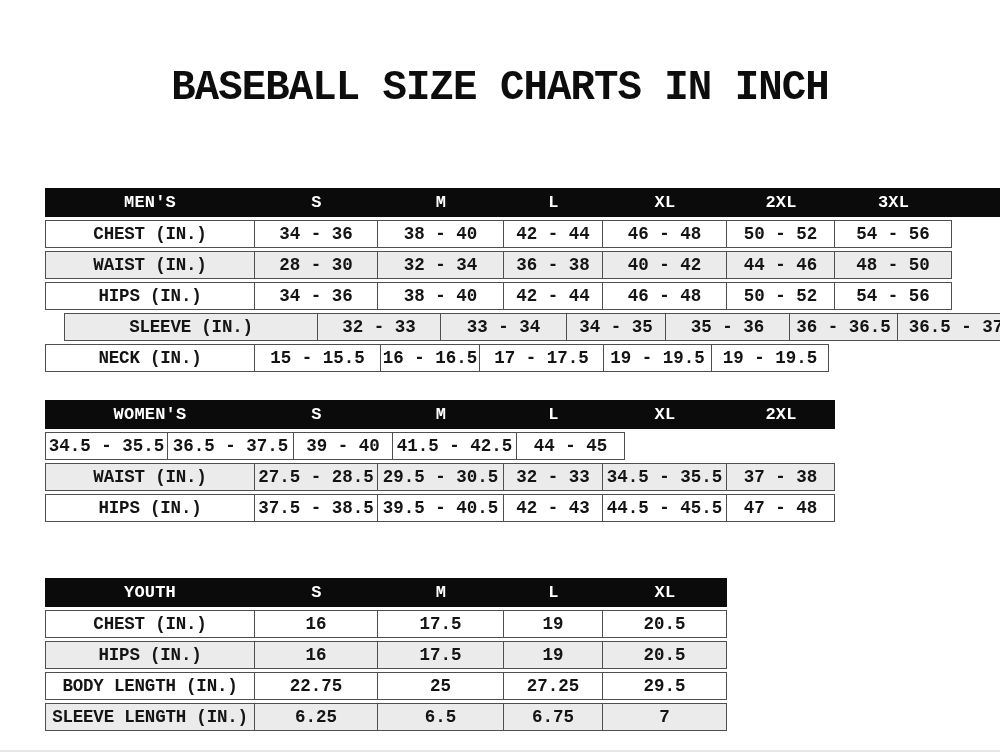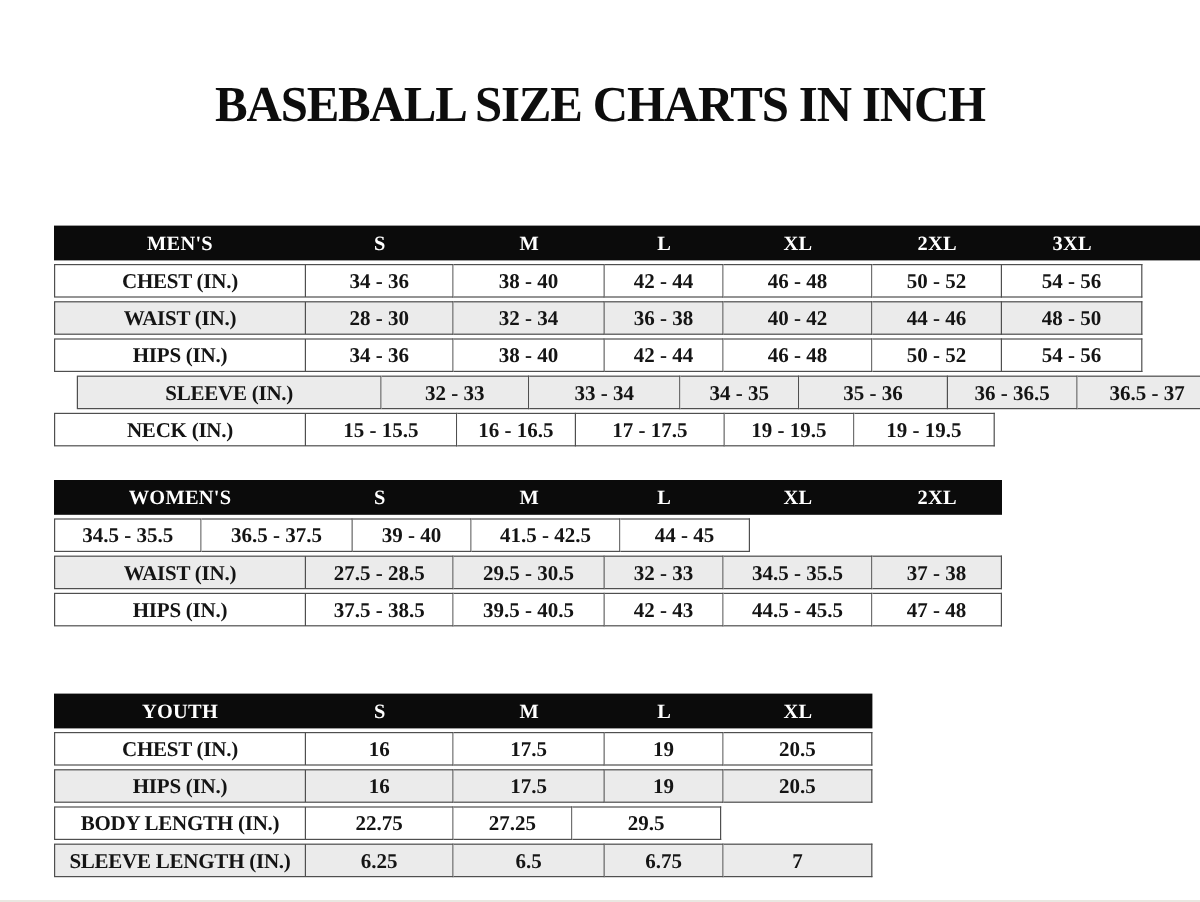--- a/index.html
+++ b/index.html
@@ -1,18 +1,18 @@
 <!DOCTYPE html>
 <html><head>
 <meta charset="utf-8">
 <style>
   html,body{margin:0;padding:0;background:#ffffff;}
   .page{
     position:relative;width:1000px;height:752px;background:#ffffff;overflow:hidden;
-    font-family:Liberation Serif, serif;
+    font-family:Liberation Mono, monospace;
   }
   .title{
     position:absolute;top:64px;left:0;width:100%;margin:0;text-align:center;
     font-size:42px;font-weight:700;letter-spacing:-1px;color:#0d0d0d;
     transform:scaleX(0.97);transform-origin:center;
   }
   .size-table{position:absolute;}
   #table-mens{left:45px;top:188px;}
   #table-womens{left:45px;top:400px;}
   #table-youth{left:45px;top:578px;}
@@ -146,20 +146,21 @@
       <div class="trow alt">
         <div class="cell label-cell" style="width: 210px;">HIPS (IN.)</div>
         <div class="cell value-cell" style="width: 123px;">16</div>
         <div class="cell value-cell" style="width: 126px;">17.5</div>
         <div class="cell value-cell" style="width: 99px;">19</div>
         <div class="cell value-cell" style="width: 124px;">20.5</div>
       </div>
       <div class="trow">
         <div class="cell label-cell" style="width: 210px;">BODY LENGTH (IN.)</div>
         <div class="cell value-cell" style="width: 123px;">22.75</div>
+        <div class="cell value-cell" style="width: 126px;">25</div>
         <div class="cell value-cell" style="width: 99px;">27.25</div>
         <div class="cell value-cell" style="width: 124px;">29.5</div>
       </div>
       <div class="trow alt">
         <div class="cell label-cell" style="width: 210px;">SLEEVE LENGTH (IN.)</div>
         <div class="cell value-cell" style="width: 123px;">6.25</div>
         <div class="cell value-cell" style="width: 126px;">6.5</div>
         <div class="cell value-cell" style="width: 99px;">6.75</div>
         <div class="cell value-cell" style="width: 124px;">7</div>
       </div>

